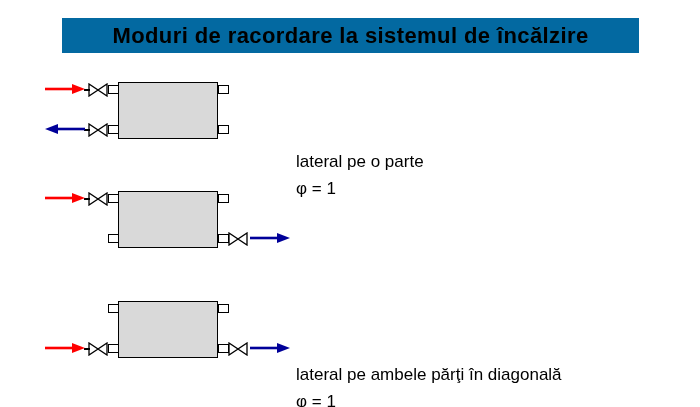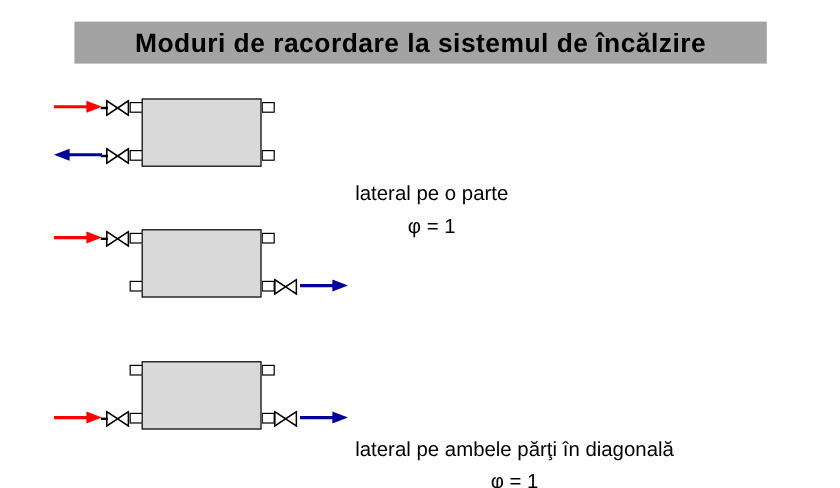--- a/index.html
+++ b/index.html
@@ -15,39 +15,38 @@
     overflow: hidden;
   }
 
   
   #title-banner {
     position: absolute;
     left: 62px;
     top: 18px;
     width: 577px;
     height: 35px;
-    background: #a3a3a3;
+    background: #0369a1;
     display: flex;
     align-items: center;
     justify-content: center;
   }
   #title-text {
     font-size: 22px;
     font-weight: bold;
     color: #000000;
     letter-spacing: 0.4px;
     white-space: nowrap;
   }
 
   
   .row {
     position: absolute;
     left: 0;
     width: 644px;
-    text-align: center;
   }
   #row-1 { top: 68px;  height: 95px; }
   #row-2 { top: 175px; height: 100px; padding-left: 12px; }
   #row-3 { top: 285px; height: 100px; }
 
   
   .radiator {
     position: absolute;
     width: 100px;
     height: 57px;

